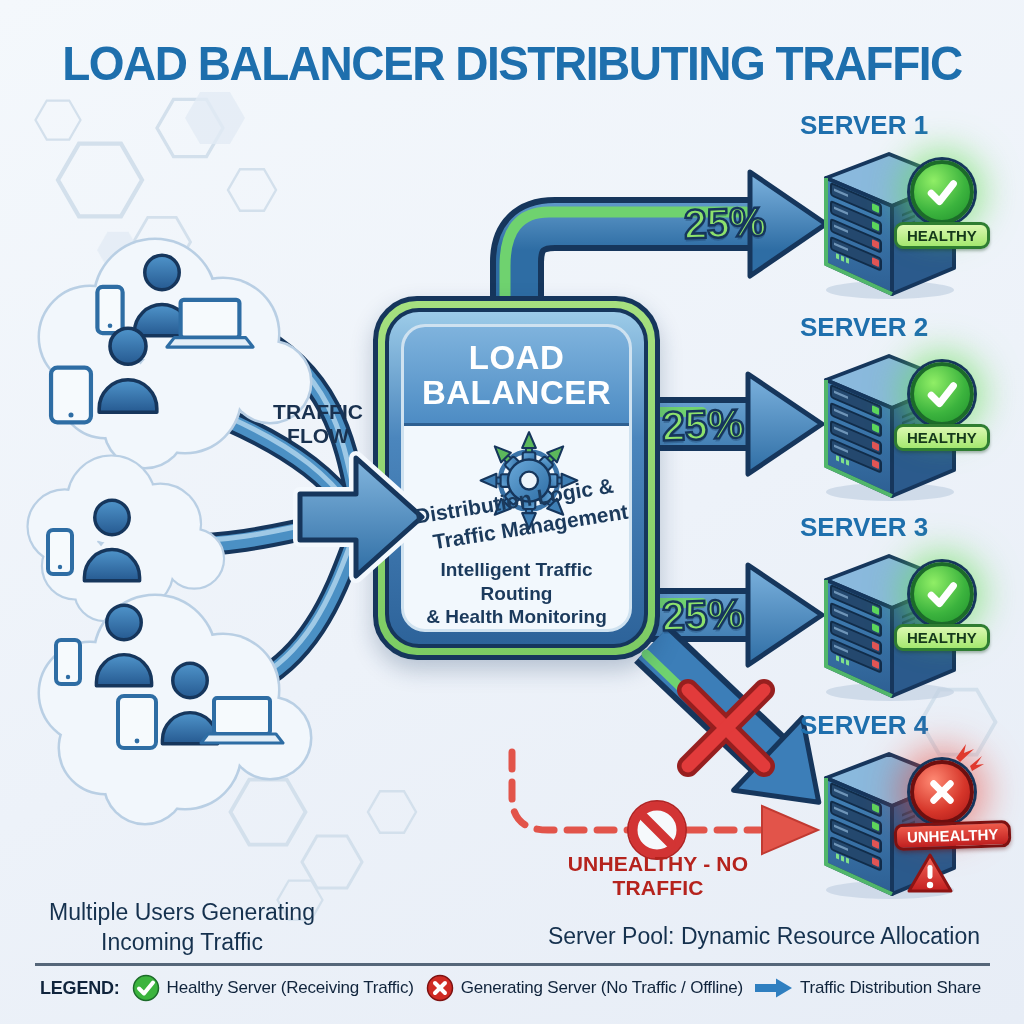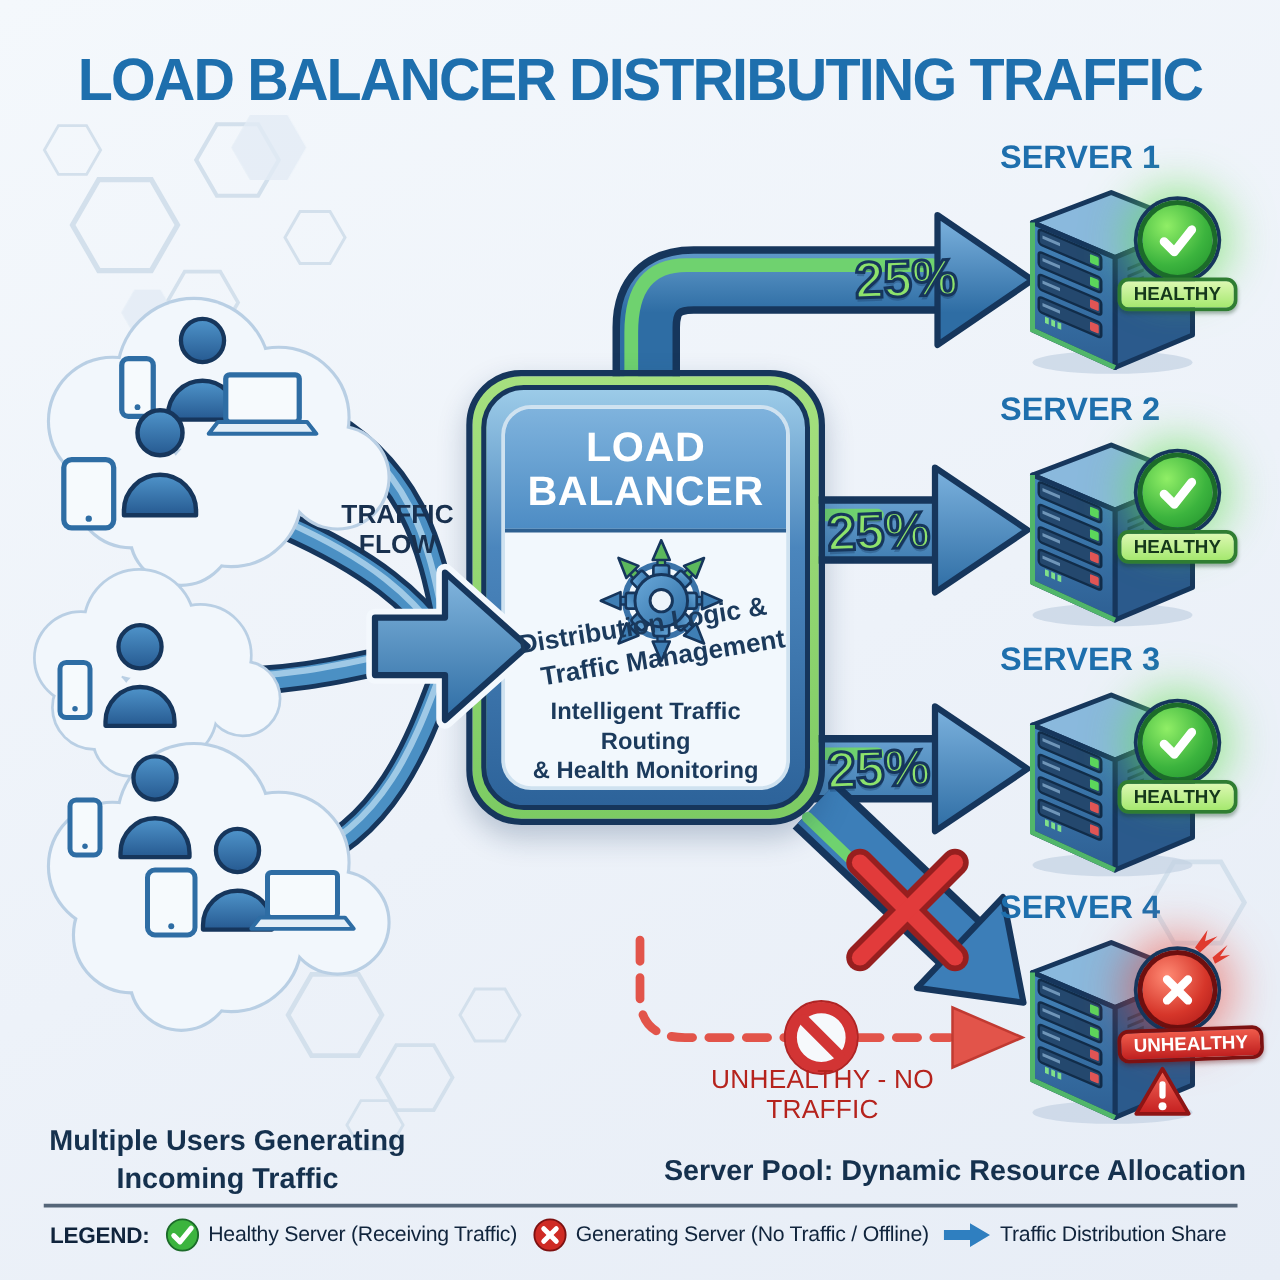--- a/index.html
+++ b/index.html
@@ -33,40 +33,40 @@
   .lb-logic .l2{display:inline-block;transform:translateX(12px);}
   .lb-sub{margin-top:14px;text-align:center;font-size:19px;font-weight:800;
     color:#1b3a5c;line-height:1.25;}
 
   
   .share{width:110px;text-align:center;font-size:41px;font-weight:800;color:#8de26c;
     -webkit-text-stroke:2.5px #16365c;text-shadow:0 3px 0 rgba(20,50,90,.3);
     transform:rotate(-2deg);}
 
   .blocked-label{left:528px;top:852px;width:260px;text-align:center;font-size:21px;
-    font-weight:400;color:#b5231d;letter-spacing:.2px;}
+    font-weight:700;color:#b5231d;letter-spacing:.2px;}
 
   
   .server{width:192px;}
   .server-label{text-align:left;font-size:26px;font-weight:800;color:#1e6fad;height:30px;}
   .tower-wrap{margin-left:14px;}
   .status{position:absolute;width:56px;height:56px;border-radius:50%;left:110px;top:50px;
     display:flex;align-items:center;justify-content:center;}
   .status.ok{background:radial-gradient(circle at 35% 30%,#90ee66,#3cb43e 58%,#1f8f2c);
     border:4px solid #1c6b2a;box-shadow:0 0 0 3px #16365c,0 0 34px 10px rgba(110,225,95,.65);}
   .status.bad{background:radial-gradient(circle at 35% 30%,#ff8a74,#d6362a 58%,#a81616);
     border:4px solid #6e0f0f;box-shadow:0 0 0 3px #16365c,0 0 36px 12px rgba(235,70,55,.55);}
   .badge{position:absolute;left:94px;top:112px;padding:2px 10px;border-radius:9px;
     font-size:15px;font-weight:800;white-space:nowrap;}
   .badge.ok{background:linear-gradient(180deg,#dcf8b2,#a5e86f);border:3px solid #2f7d32;
     color:#15381b;box-shadow:0 2px 3px rgba(20,60,30,.35);}
   .badge.bad{background:linear-gradient(180deg,#ef5b4b,#bf1f1f);border:3px solid #7d1111;
     color:#fff;transform:rotate(-2deg);box-shadow:0 2px 4px rgba(90,10,10,.4);}
 
-  .caption{font-weight:700;color:#15314e;font-size:23px;line-height:1.3;text-align:center;}
+  .caption{font-weight:400;color:#15314e;font-size:23px;line-height:1.3;text-align:center;}
   .divider{left:35px;top:963px;width:955px;height:3px;background:#3b4e63;opacity:.85;}
 
   .legend{left:40px;top:974px;width:960px;display:flex;align-items:center;gap:12px;
     font-size:17px;color:#10243c;letter-spacing:-.2px;}
   .legend .lg-label{font-weight:800;font-size:18px;white-space:nowrap;}
   .legend .lg-item{display:flex;align-items:center;gap:7px;white-space:nowrap;}
 </style>
 </head>
 <body>
 

